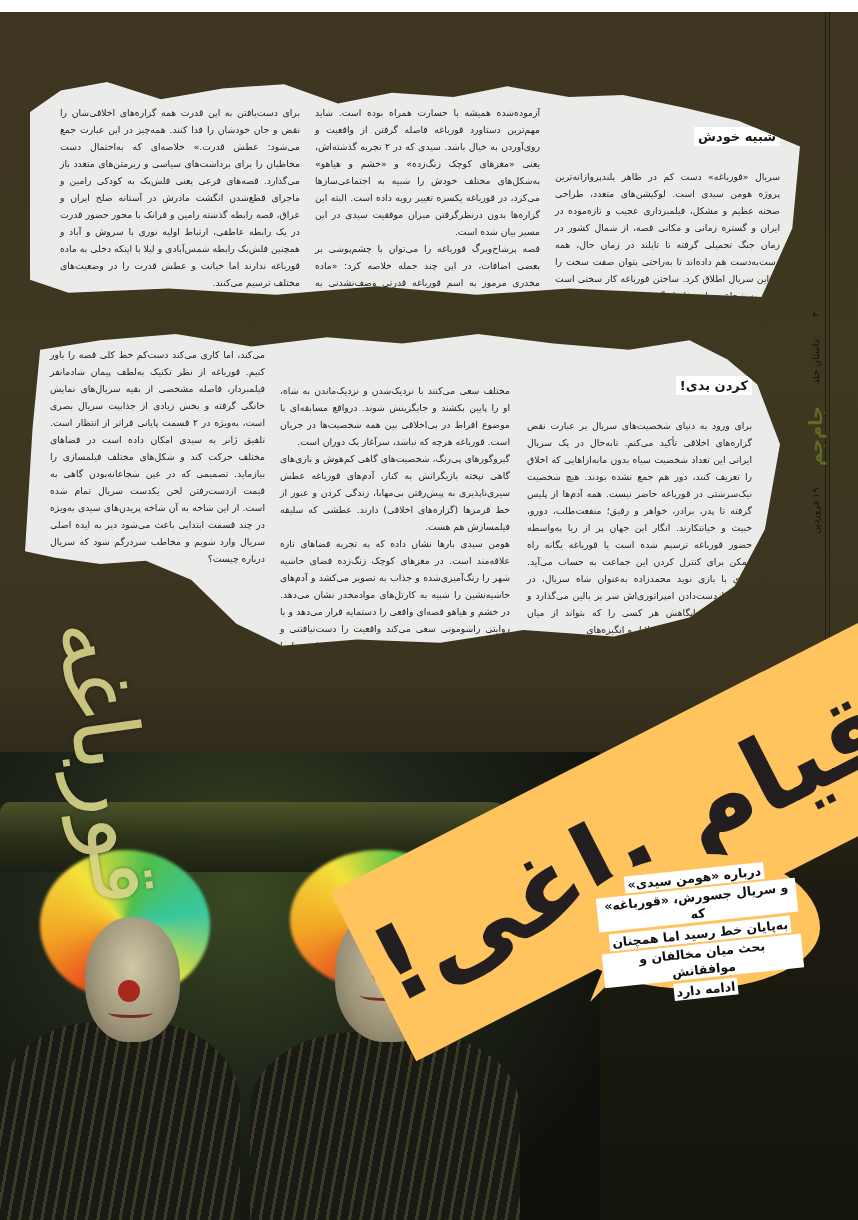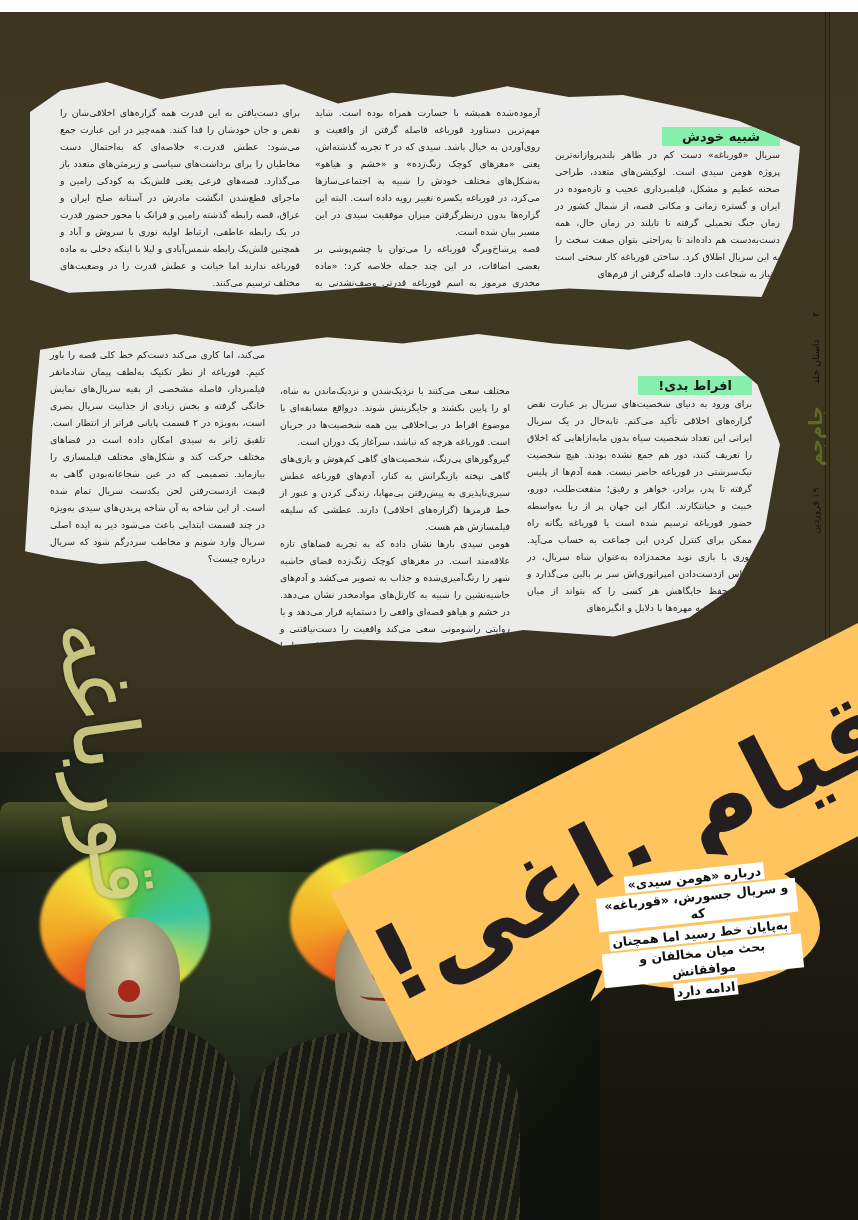--- a/index.html
+++ b/index.html
@@ -25,22 +25,22 @@
   }
   .p2 {
     left: 25px; top: 322px; width: 755px; height: 315px;
     clip-path: polygon(2% 5%, 10% 2%, 20% 0%, 30% 4%, 40% 1%, 50% 3%, 60% 0%, 70% 3%, 80% 5%, 88% 2%, 93% 8%, 97% 16%, 100% 35%, 98% 62%, 94% 80%, 88% 90%, 78% 96%, 66% 94%, 55% 98%, 44% 97%, 34% 99%, 28% 92%, 22% 78%, 16% 72%, 10% 73%, 4% 71%, 0% 69%, 1% 30%);
   }
   .col {
     position: absolute; font-size: 9.3px; line-height: 17px; color: #1d1d1d;
     text-align: justify; text-align-last: right;
   }
   .head {
-    display: inline-block; background: #86efac; color: #1a1a1a;
-    font-weight: bold; font-size: 13px; padding: 1px 20px; margin-bottom: 0;
+    display: inline-block; background: #ffffff; color: #1a1a1a;
+    font-weight: bold; font-size: 13px; padding: 1px 4px; margin-bottom: 22px;
   }
   
   .photo {
     position: absolute; left: 0; top: 740px; width: 600px; height: 470px;
     background: radial-gradient(ellipse at 40% 30%, #3a4a22 0%, #20261a 40%, #0f120c 80%);
   }
   .car {
     position: absolute; left: 0; top: 790px; width: 520px; height: 70px;
     background: linear-gradient(180deg, #50572a 0%, #2a3018 55%, #1b1e12 100%);
     border-radius: 10px 30px 0 0; opacity: .9;
@@ -125,21 +125,21 @@
       <div class="head">شبیه خودش</div>
       <div>سریال «قورباغه» دست کم در ظاهر بلندپروازانه‌ترین پروژه هومن سیدی است. لوکیشن‌های متعدد، طراحی صحنه عظیم و مشکل، فیلمبرداری عجیب و تازه‌موده در ایران و گستره زمانی و مکانی قصه، از شمال کشور در زمان جنگ تحمیلی گرفته تا تایلند در زمان حال، همه دست‌به‌دست هم داده‌اند تا به‌راحتی بتوان صفت سخت را به این سریال اطلاق کرد. ساختن قورباغه کار سختی است و نیاز به شجاعت دارد. فاصله گرفتن از فرم‌های</div>
     </div>
     <div class="col" style="right:260px;top:22px;width:225px;white-space:pre-line;">آزموده‌شده همیشه با جسارت همراه بوده است. شاید مهم‌ترین دستاورد قورباغه فاصله گرفتن از واقعیت و روی‌آوردن به خیال باشد. سیدی که در ۲ تجربه گذشته‌اش، یعنی «مغزهای کوچک زنگ‌زده» و «خشم و هیاهو» به‌شکل‌های مختلف خودش را شبیه به اجتماعی‌سازها می‌کرد، در قورباغه یکسره تغییر رویه داده است. البته این گزاره‌ها بدون درنظرگرفتن میزان موفقیت سیدی در این مسیر بیان شده است.
 قصه پرشاخ‌وبرگ قورباغه را می‌توان با چشم‌پوشی بر بعضی اضافات، در این چند جمله خلاصه کرد: «ماده مخدری مرموز به اسم قورباغه قدرتی وصف‌نشدنی به صاحبش می‌دهد. صاحب قورباغه به‌راحتی می‌تواند دیگران را مطیع خود کند. آدم‌های سریال قورباغه حاضرند</div>
     <div class="col" style="right:500px;top:22px;width:240px;">برای دست‌یافتن به این قدرت همه گزاره‌های اخلاقی‌شان را نقض و جان خودشان را فدا کنند. همه‌چیز در این عبارت جمع می‌شود: عطش قدرت.» خلاصه‌ای که به‌احتمال دست مخاطبان را برای برداشت‌های سیاسی و زیرمتن‌های متعدد باز می‌گذارد. قصه‌های فرعی یعنی فلش‌بک به کودکی رامین و ماجرای قطع‌شدن انگشت مادرش در آستانه صلح ایران و عراق، قصه رابطه گذشته رامین و فرانک با محور حضور قدرت در یک رابطه عاطفی، ارتباط اولیه نوری با سروش و آباد و همچنین فلش‌بک رابطه شمس‌آبادی و لیلا با اینکه دخلی به ماده قورباغه ندارند اما خیانت و عطش قدرت را در وضعیت‌های مختلف ترسیم می‌کنند.</div>
   </div>
 
   <div class="paper p2">
     <div class="col" style="right:28px;top:42px;width:225px;">
-      <div class="head">افراط بدی!</div>
+      <div class="head">کردن بدی!</div>
       <div>برای ورود به دنیای شخصیت‌های سریال بر عبارت نقض گزاره‌های اخلاقی تأکید می‌کنم. تابه‌حال در یک سریال ایرانی این تعداد شخصیت سیاه بدون مابه‌ازاهایی که اخلاق را تعریف کنند، دور هم جمع نشده بودند. هیچ شخصیت نیک‌سرشتی در قورباغه حاضر نیست. همه آدم‌ها از پلیس گرفته تا پدر، برادر، خواهر و رفیق؛ منفعت‌طلب، دورو، خبیث و خیانتکارند. انگار این جهان پر از ریا به‌واسطه حضور قورباغه ترسیم شده است یا قورباغه یگانه راه ممکن برای کنترل کردن این جماعت به حساب می‌آید. نوری با بازی نوید محمدزاده به‌عنوان شاه سریال، در هراس ازدست‌دادن امپراتوری‌اش سر بر بالین می‌گذارد و برای حفظ جایگاهش هر کسی را که بتواند از میان برمی‌دارد. بقیه مهره‌ها با دلایل و انگیزه‌های</div>
     </div>
     <div class="col" style="right:270px;top:12px;width:230px;white-space:pre-line;margin-top:36px;">مختلف سعی می‌کنند با نزدیک‌شدن و نزدیک‌ماندن به شاه، او را پایین بکشند و جایگزینش شوند. درواقع مسابقه‌ای با موضوع افراط در بی‌اخلاقی بین همه شخصیت‌ها در جریان است. قورباغه هرچه که نباشد، سرآغاز یک دوران است.
 گیروگورهای پی‌رنگ، شخصیت‌های گاهی کم‌هوش و بازی‌های گاهی نپخته بازیگرانش به کنار، آدم‌های قورباغه عطش سیری‌ناپذیری به پیش‌رفتن بی‌مهابا، زندگی کردن و عبور از خط قرمزها (گزاره‌های اخلاقی) دارند. عطشی که سلیقه فیلمسازش هم هست.
 هومن سیدی بارها نشان داده که به تجربه فضاهای تازه علاقه‌مند است. در مغزهای کوچک زنگ‌زده فضای حاشیه شهر را رنگ‌آمیزی‌شده و جذاب به تصویر می‌کشد و آدم‌های حاشیه‌نشین را شبیه به کارتل‌های موادمخدر نشان می‌دهد. در خشم و هیاهو قصه‌ای واقعی را دستمایه قرار می‌دهد و با روایتی راشومونی سعی می‌کند واقعیت را دست‌نیافتنی و پیچیده نشان دهد. قورباغه افراطی‌ترین فاصله‌اش را با واقعیت می‌گیرد و همه‌چیز را از ذهن یک شخصیت روایت</div>
     <div class="col" style="right:515px;top:12px;width:215px;">می‌کند، اما کاری می‌کند دست‌کم خط کلی قصه را باور کنیم. قورباغه از نظر تکنیک به‌لطف پیمان شادمانفر فیلمبردار، فاصله مشخصی از بقیه سریال‌های نمایش خانگی گرفته و بخش زیادی از جذابیت سریال بصری است، به‌ویژه در ۲ قسمت پایانی فراتر از انتظار است. تلفیق ژانر به سیدی امکان داده است در فضاهای مختلف حرکت کند و شکل‌های مختلف فیلمسازی را بیازماید. تصمیمی که در عین شجاعانه‌بودن گاهی به قیمت ازدست‌رفتن لحن یکدست سریال تمام شده است. از این شاخه به آن شاخه پریدن‌های سیدی به‌ویژه در چند قسمت ابتدایی باعث می‌شود دیر به ایده اصلی سریال وارد شویم و مخاطب سردرگم شود که سریال درباره چیست؟</div>
   </div>
 
   <div class="side">
     <span>۴</span>

